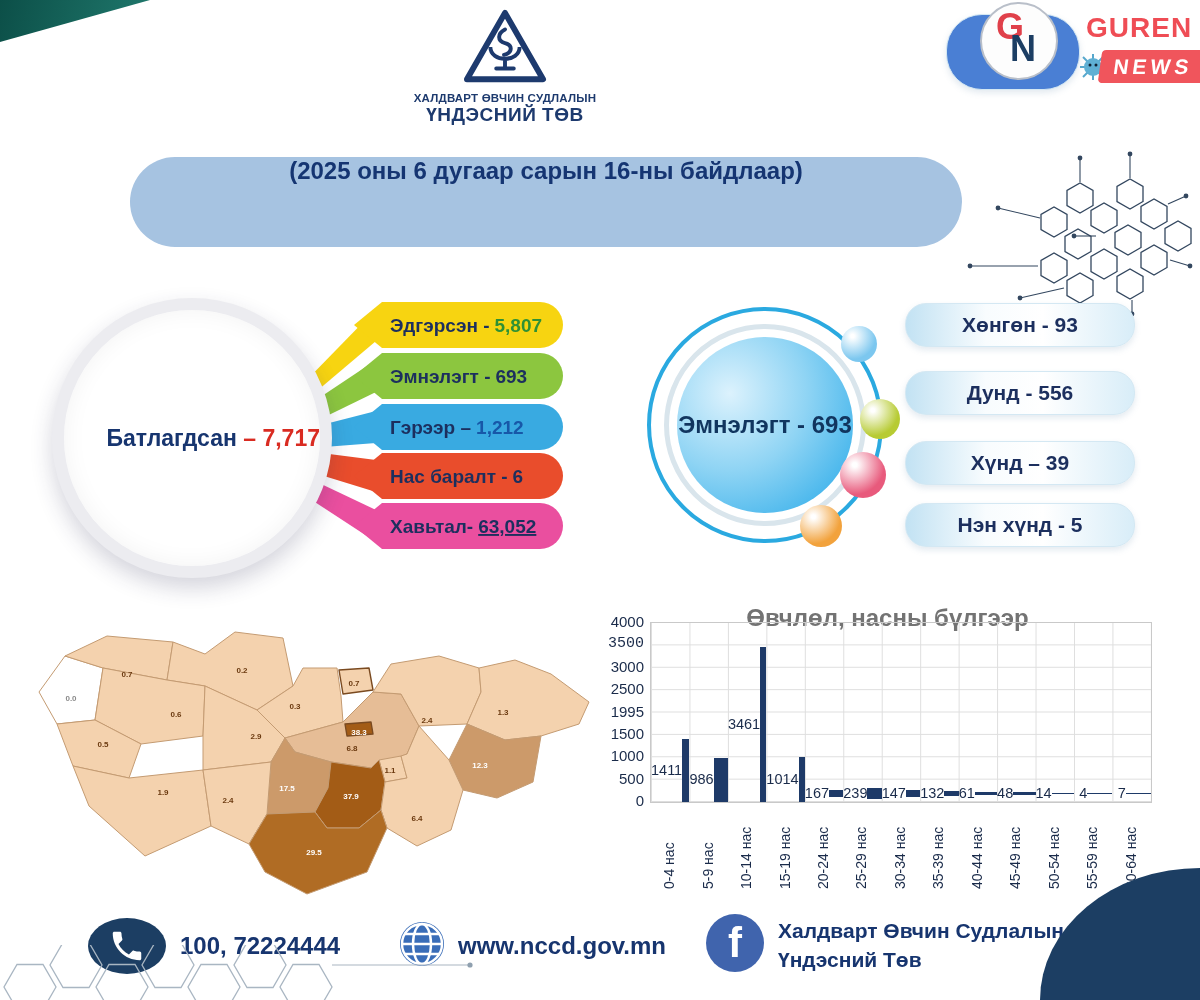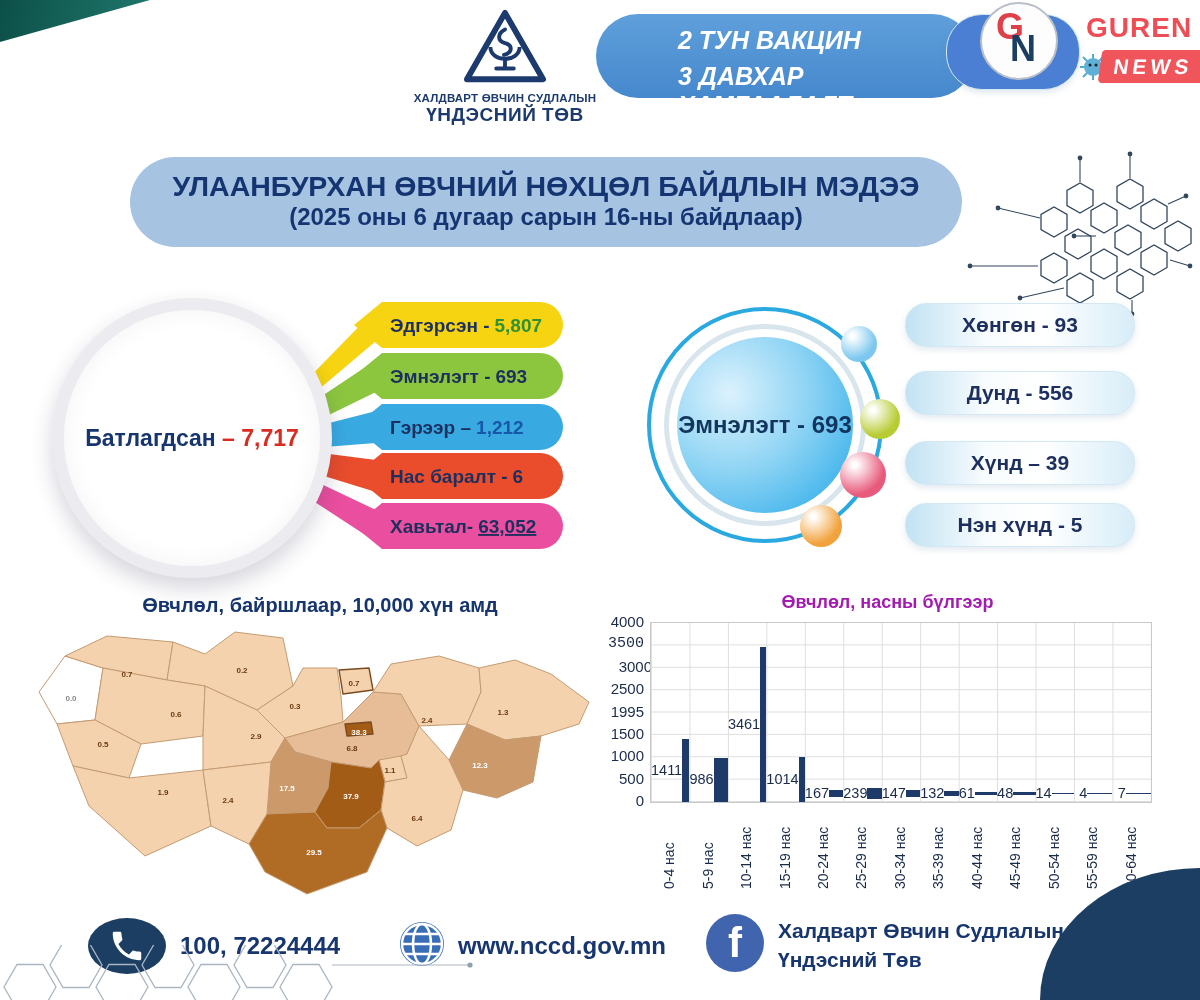--- a/index.html
+++ b/index.html
@@ -30,38 +30,38 @@
   .badge{display:flex;align-items:center;gap:9px;font-size:20px;font-weight:800;color:#1a6ac5;}
   .badge svg{width:30px;height:34px;}
   
   #title-banner{left:130px;top:157px;width:832px;height:90px;border-radius:45px;background:#a6c3e1;
                 text-align:center;color:#153572;}
   #title-banner .t1{margin-top:13px;font-size:28.5px;font-weight:900;}
   #title-banner .t2{font-size:24px;font-weight:800;}
   
   #confirmed-circle{left:52px;top:298px;width:256px;height:256px;border-radius:50%;background:#fff;
       border:12px solid #ececf0;box-shadow:0 10px 22px rgba(40,40,80,.20), inset 0 0 24px rgba(0,0,0,.05);
-      display:flex;align-items:center;justify-content:center;z-index:2;}
+      display:flex;align-items:center;justify-content:flex-end;z-index:2;}
   #confirmed-circle .txt{font-size:23px;font-weight:900;white-space:nowrap;}
   #confirmed-circle .lab{color:#17356f;}
   #ribbons-svg{left:240px;top:288px;z-index:1;}
   .ring1{left:647px;top:307px;width:236px;height:236px;border-radius:50%;border:4.5px solid #2aa9e0;box-sizing:border-box;}
   .ring2{left:664px;top:324px;width:202px;height:202px;border-radius:50%;border:5px solid #d9e5ec;box-sizing:border-box;}
   #hosp-circle{left:677px;top:337px;width:176px;height:176px;border-radius:50%;
       background:radial-gradient(circle at 30% 32%,#dcf2fd 0%,#8fd4f4 45%,#22a7e8 100%);
       display:flex;align-items:center;justify-content:center;font-size:24px;font-weight:900;color:#11355f;}
   .ball{position:absolute;border-radius:50%;}
   .pill{position:absolute;left:905px;width:228px;height:42px;border-radius:21px;
         background:linear-gradient(90deg,#c2e2f3 0%,#f8fcfe 35%,#ffffff 60%,#d8edf8 100%);
         border:1px solid #d4e8f3;display:flex;align-items:center;justify-content:center;
         font-size:21px;font-weight:800;color:#1c2f5e;box-shadow:0 3px 6px rgba(100,140,170,.18);}
   
   #map-title{left:40px;top:594px;width:560px;text-align:center;font-size:20px;font-weight:700;color:#16356e;}
   #chart{left:600px;top:588px;width:575px;height:312px;}
-  #chart-title{position:absolute;left:0;top:4px;width:100%;text-align:center;font-size:18px;font-weight:700;color:#a21caf;}
+  #chart-title{position:absolute;left:0;top:16px;width:100%;text-align:center;font-size:24px;font-weight:700;color:#737373;}
   #plot{position:absolute;left:50px;top:34px;width:500px;height:179px;border:1px solid #c9c9c9;box-sizing:content-box;
         background-image:linear-gradient(to right,#dedede 1px,transparent 1px),
                          linear-gradient(to top,#dedede 1px,transparent 1px);
         background-size:38.46px 22.375px;}
   #chart-bars{position:absolute;left:0;top:0;width:100%;height:100%;display:flex;align-items:flex-end;}
   .bcol{width:38.46px;display:flex;flex-direction:row;justify-content:flex-end;align-items:center;}
   .bval{font-size:14.5px;color:#1a2b4a;margin-bottom:1px;}
   .bar{width:25px;}
   .ylab{position:absolute;width:44px;text-align:right;font-size:15px;color:#1a2b4a;}
   #chart-xlabels{position:absolute;left:50px;top:217px;width:500px;display:flex;}
@@ -98,24 +98,20 @@
     <svg width="92" height="82" viewBox="0 0 92 84">
       <path d="M46 7 L85 75 L7 75 Z" fill="none" stroke="#1d3a6e" stroke-width="6" stroke-linejoin="round"></path>
       <path d="M46 24 C38 28 38 36 46 38 C54 40 54 48 45 50" fill="none" stroke="#1d3a6e" stroke-width="4" stroke-linecap="round"></path>
       <path d="M31 42 C31 58 61 58 61 42" fill="none" stroke="#1d3a6e" stroke-width="4"></path>
       <path d="M46 56 L46 63 M37 64 L55 64" fill="none" stroke="#1d3a6e" stroke-width="4" stroke-linecap="round"></path>
     </svg>
     <div class="l1">ХАЛДВАРТ ӨВЧИН СУДЛАЛЫН</div>
     <div class="l2">ҮНДЭСНИЙ ТӨВ</div>
   </div>
 
-  <div class="abs" id="vax-banner">
-    <div class="b1">2 ТУН ВАКЦИН</div>
-    <div class="b2">3 ДАВХАР ХАМГААЛАЛТ</div>
-  </div>
 
   <div class="abs" id="guren">
     <div class="pill"></div>
     <div class="gn">
       <span class="abs g">G</span>
       <span class="abs n">N</span>
     </div>
     <div class="t">GUREN</div>
     <svg class="abs" style="left:138px;top:50px" width="30" height="30" viewBox="0 0 30 30">
       <g stroke="#56a7cc" stroke-width="2">
@@ -126,21 +122,20 @@
         </g>
       <circle cx="15" cy="15" r="9" fill="#5fb0d4"></circle>
         <circle cx="12" cy="13" r="1.5" fill="#123"></circle>
         <circle cx="18" cy="13" r="1.5" fill="#123"></circle>
     </svg>
     <div class="nb">NEWS</div>
   </div>
 
 
   <div class="abs" id="title-banner">
-    <div class="t1">УЛААНБУРХАН ӨВЧНИЙ НӨХЦӨЛ БАЙДЛЫН МЭДЭЭ</div>
     <div class="t2">(2025 оны 6 дугаар сарын 16-ны байдлаар)</div>
   </div>
 
   <svg class="abs" style="left:962px;top:146px" width="232" height="172" viewBox="0 0 232 172" id="honeycomb">
       <polygon points="131.0,59.5 118.0,67.0 105.0,59.5 105.0,44.5 118.0,37.0 131.0,44.5" fill="none" stroke="#33475f" stroke-width="1.3"></polygon>
       <polygon points="181.0,55.5 168.0,63.0 155.0,55.5 155.0,40.5 168.0,33.0 181.0,40.5" fill="none" stroke="#33475f" stroke-width="1.3"></polygon>
       <polygon points="105.0,83.5 92.0,91.0 79.0,83.5 79.0,68.5 92.0,61.0 105.0,68.5" fill="none" stroke="#33475f" stroke-width="1.3"></polygon>
       <polygon points="155.0,79.5 142.0,87.0 129.0,79.5 129.0,64.5 142.0,57.0 155.0,64.5" fill="none" stroke="#33475f" stroke-width="1.3"></polygon>
       <polygon points="205.0,75.5 192.0,83.0 179.0,75.5 179.0,60.5 192.0,53.0 205.0,60.5" fill="none" stroke="#33475f" stroke-width="1.3"></polygon>
       <polygon points="129.0,105.5 116.0,113.0 103.0,105.5 103.0,90.5 116.0,83.0 129.0,90.5" fill="none" stroke="#33475f" stroke-width="1.3"></polygon>
@@ -204,21 +199,20 @@
   <div class="abs ball" style="left:860px;top:399px;width:40px;height:40px;background:radial-gradient(circle at 32% 28%,#fff 5%,#b7cb33 65%)"></div>
   <div class="abs ball" style="left:840px;top:452px;width:46px;height:46px;background:radial-gradient(circle at 32% 28%,#fff 5%,#e85a7c 65%)"></div>
   <div class="abs ball" style="left:800px;top:505px;width:42px;height:42px;background:radial-gradient(circle at 32% 28%,#fff 5%,#f2a23c 65%)"></div>
   <div id="severity-list">
       <div class="pill" style="top: 303px;">Хөнгөн - 93</div>
       <div class="pill" style="top: 371px;">Дунд - 556</div>
       <div class="pill" style="top: 441px;">Хүнд – 39</div>
       <div class="pill" style="top: 503px;">Нэн хүнд - 5</div>
     </div>
 
-  <div class="abs" id="map-title">Өвчлөл, байршлаар, 10,000 хүн амд</div>
   <svg class="abs" style="left:35px;top:630px" width="560" height="272" viewBox="0 0 560 272" id="map-svg">
       <polygon points="4,62 30,26 68,38 60,90 22,94" fill="#ffffff" stroke="#c49b72" stroke-width="1" stroke-linejoin="round"></polygon>
       <polygon points="30,26 72,6 138,12 132,50 68,38" fill="#f4d2ae" stroke="#c49b72" stroke-width="1" stroke-linejoin="round"></polygon>
       <polygon points="132,50 138,12 170,24 200,2 248,8 258,56 222,80 170,56" fill="#f4d2ae" stroke="#c49b72" stroke-width="1" stroke-linejoin="round"></polygon>
       <polygon points="68,38 132,50 170,56 168,106 106,114 60,90" fill="#f4d2ae" stroke="#c49b72" stroke-width="1" stroke-linejoin="round"></polygon>
       <polygon points="22,94 60,90 106,114 94,148 38,136" fill="#f4d2ae" stroke="#c49b72" stroke-width="1" stroke-linejoin="round"></polygon>
       <polygon points="38,136 94,148 168,140 176,196 110,226 54,176" fill="#f4d2ae" stroke="#c49b72" stroke-width="1" stroke-linejoin="round"></polygon>
       <polygon points="168,106 170,56 222,80 250,108 236,132 168,140" fill="#f4d2ae" stroke="#c49b72" stroke-width="1" stroke-linejoin="round"></polygon>
       <polygon points="222,80 258,56 268,38 302,38 306,66 308,92 250,108" fill="#f4d2ae" stroke="#c49b72" stroke-width="1" stroke-linejoin="round"></polygon>
       <polygon points="304,40 334,38 338,60 308,64" fill="#f4d2ae" stroke="#7a4a20" stroke-width="1.4" stroke-linejoin="round"></polygon>
@@ -253,21 +247,21 @@
       <text x="316" y="169" text-anchor="middle" font-size="8" font-weight="bold" fill="#ffffff">37.9</text>
       <text x="382" y="191" text-anchor="middle" font-size="8" font-weight="bold" fill="#6b3a10">6.4</text>
       <text x="279" y="225" text-anchor="middle" font-size="8" font-weight="bold" fill="#ffffff">29.5</text>
     </svg>
 
   <div class="abs" id="chart">
     <div id="chart-title">Өвчлөл, насны бүлгээр</div>
     <div id="chart-yaxis">
         <div class="ylab" style="left: 0px; top: 25px;">4000</div>
         <div class="ylab" style="left: 0px; top: 47.375px; font-family: Liberation Mono, monospace;">3500</div>
-        <div class="ylab" style="left: 8px; top: 69.75px;">3000</div>
+        <div class="ylab" style="left: 0px; top: 69.75px;">3000</div>
         <div class="ylab" style="left: 0px; top: 92.125px;">2500</div>
         <div class="ylab" style="left: 0px; top: 114.5px;">1995</div>
         <div class="ylab" style="left: 0px; top: 136.875px;">1500</div>
         <div class="ylab" style="left: 0px; top: 159.25px;">1000</div>
         <div class="ylab" style="left: 0px; top: 181.625px;">500</div>
         <div class="ylab" style="left: 0px; top: 204px;">0</div>
       </div>
     <div id="plot">
       <div id="chart-bars">
           <div class="bcol">

